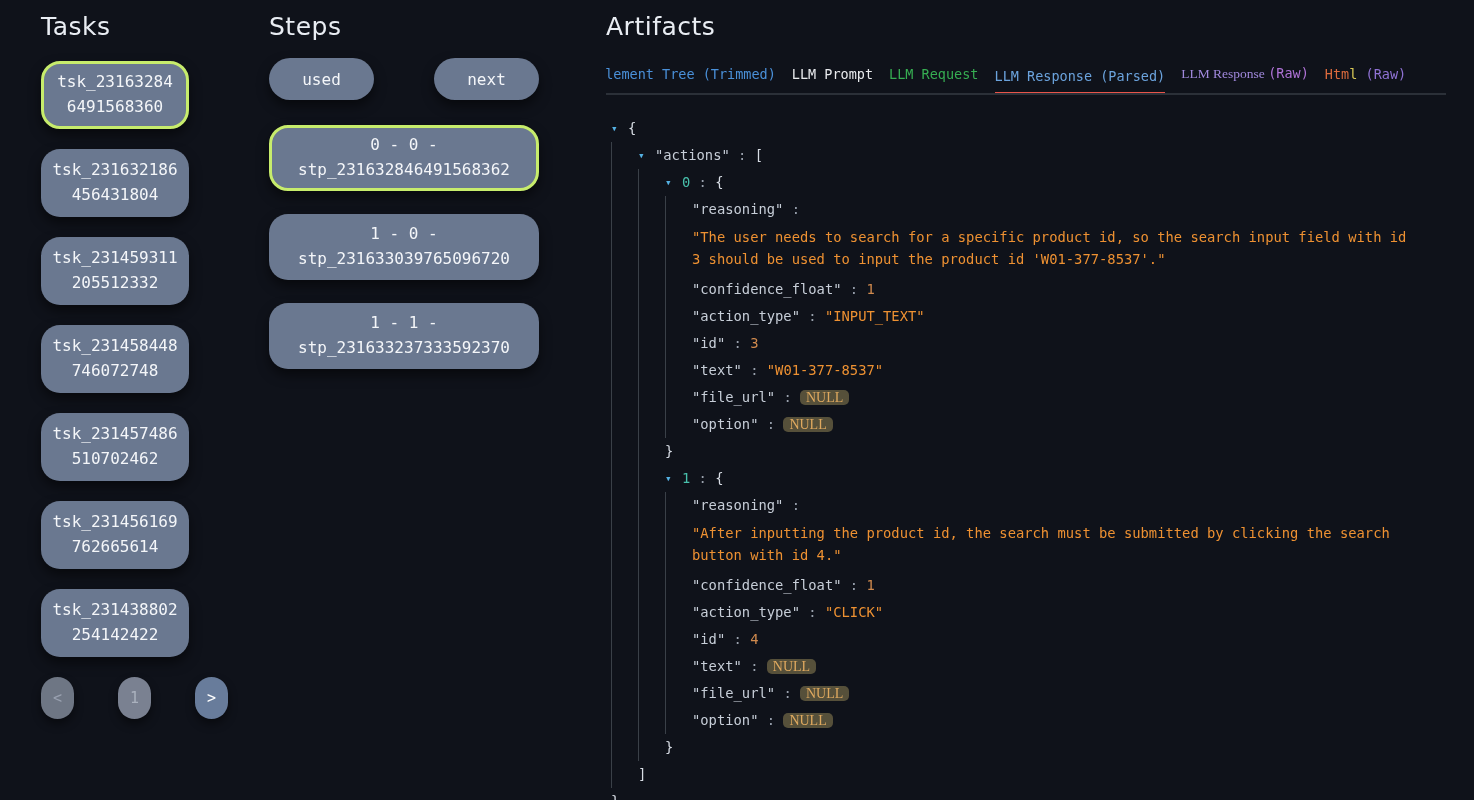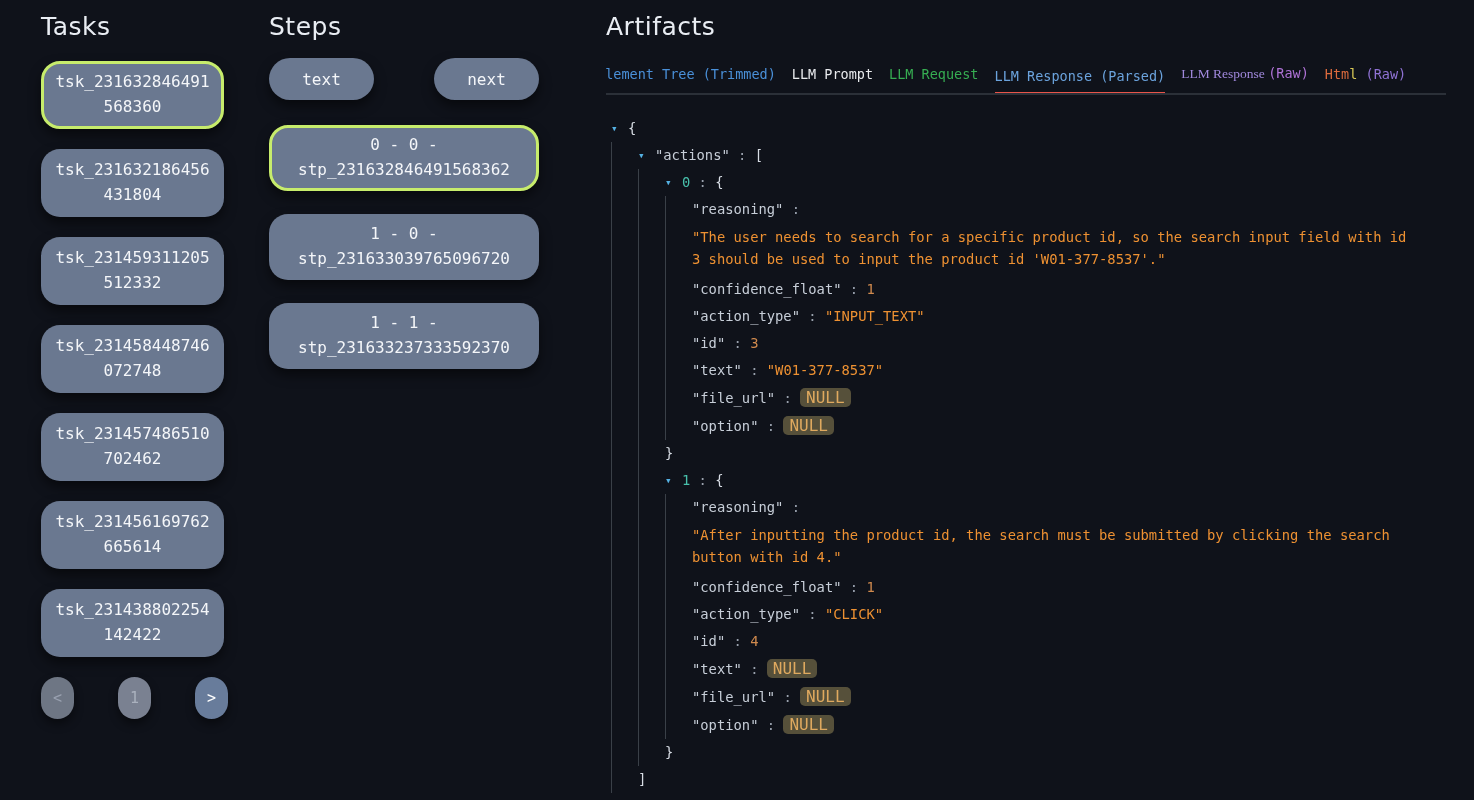--- a/index.html
+++ b/index.html
@@ -24,21 +24,21 @@
   .task-list { margin-top: 20px; }
   .card {
     display: flex; align-items: center; justify-content: center;
     background: var(--card, #6a7890);
     color: var(--card-text, #f4f6f9);
     border: none; border-radius: 19px;
     box-shadow: 0 6px 12px rgba(0,0,0,.5);
     font-family: inherit; font-size: 16px; line-height: 1.55;
     text-align: center; cursor: pointer;
   }
-  .task-card { width: 183px; height: 68px; margin-bottom: 20px; padding: 8px 11px; word-break: break-all; }
+  .task-card { width: 148px; height: 68px; margin-bottom: 20px; padding: 8px 11px; word-break: break-all; }
   .step-card { width: 270px; height: 66px; margin-bottom: 23px; padding: 0 16px; overflow-wrap: break-word; margin-top: 8px; }
   .selected  { border: 3px solid var(--selected-outline, #c7ec6c); }
 
   .step-nav { display: flex; justify-content: space-between; margin: 17px 0 25px; }
   .nav-btn {
     width: 105px; height: 42px; border-radius: 21px; border: none;
     background: var(--card, #6a7890); color: var(--card-text, #f4f6f9);
     font-family: inherit; font-size: 16px; cursor: pointer;
     box-shadow: 0 6px 12px rgba(0,0,0,.5);
   }
@@ -72,21 +72,21 @@
     padding: 3px 0 6px; color: var(--string, #ee9132);
   }
   .tk-punct  { color: var(--punct, #d8dde5); }
   .tk-key    { color: var(--key, #c7ced8); }
   .tk-colon  { color: var(--colon, #9aa2ae); }
   .tk-index  { color: var(--index, #48c0ac); }
   .tk-number { color: var(--number, #d08a4e); }
   .tk-string { color: var(--string, #ee9132); }
   .tk-null {
     background: var(--null-bg, #56503a); color: var(--null-text, #dfa95f);
-    font-size: 16px; padding: 0 6px; border-radius: 5px;
+    font-size: 14px; padding: 0 6px; border-radius: 5px; font-family: Liberation Serif, serif;
   }
 </style>
 </head>
 <body style="background: rgb(15, 18, 26);">
 
 <aside class="tasks-col">
   <h1 class="panel-title">Tasks</h1>
   <div class="task-list" id="task-list">
       <button class="card task-card selected">tsk_231632846491568360</button>
       <button class="card task-card">tsk_231632186456431804</button>
@@ -99,21 +99,21 @@
   <div class="pagination">
     <button class="pg pg-prev">&lt;</button>
     <button class="pg pg-page">1</button>
     <button class="pg pg-next">&gt;</button>
   </div>
 </aside>
 
 <aside class="steps-col">
   <h1 class="panel-title">Steps</h1>
   <div class="step-nav">
-    <button class="nav-btn">text</button>
+    <button class="nav-btn">used</button>
     <button class="nav-btn">next</button>
   </div>
   <div class="step-list" id="step-list">
       <button class="card step-card selected">0 - 0 - stp_231632846491568362</button>
       <button class="card step-card">1 - 0 - stp_231633039765096720</button>
       <button class="card step-card">1 - 1 - stp_231633237333592370</button>
     </div>
 </aside>
 
 <main class="artifacts">

